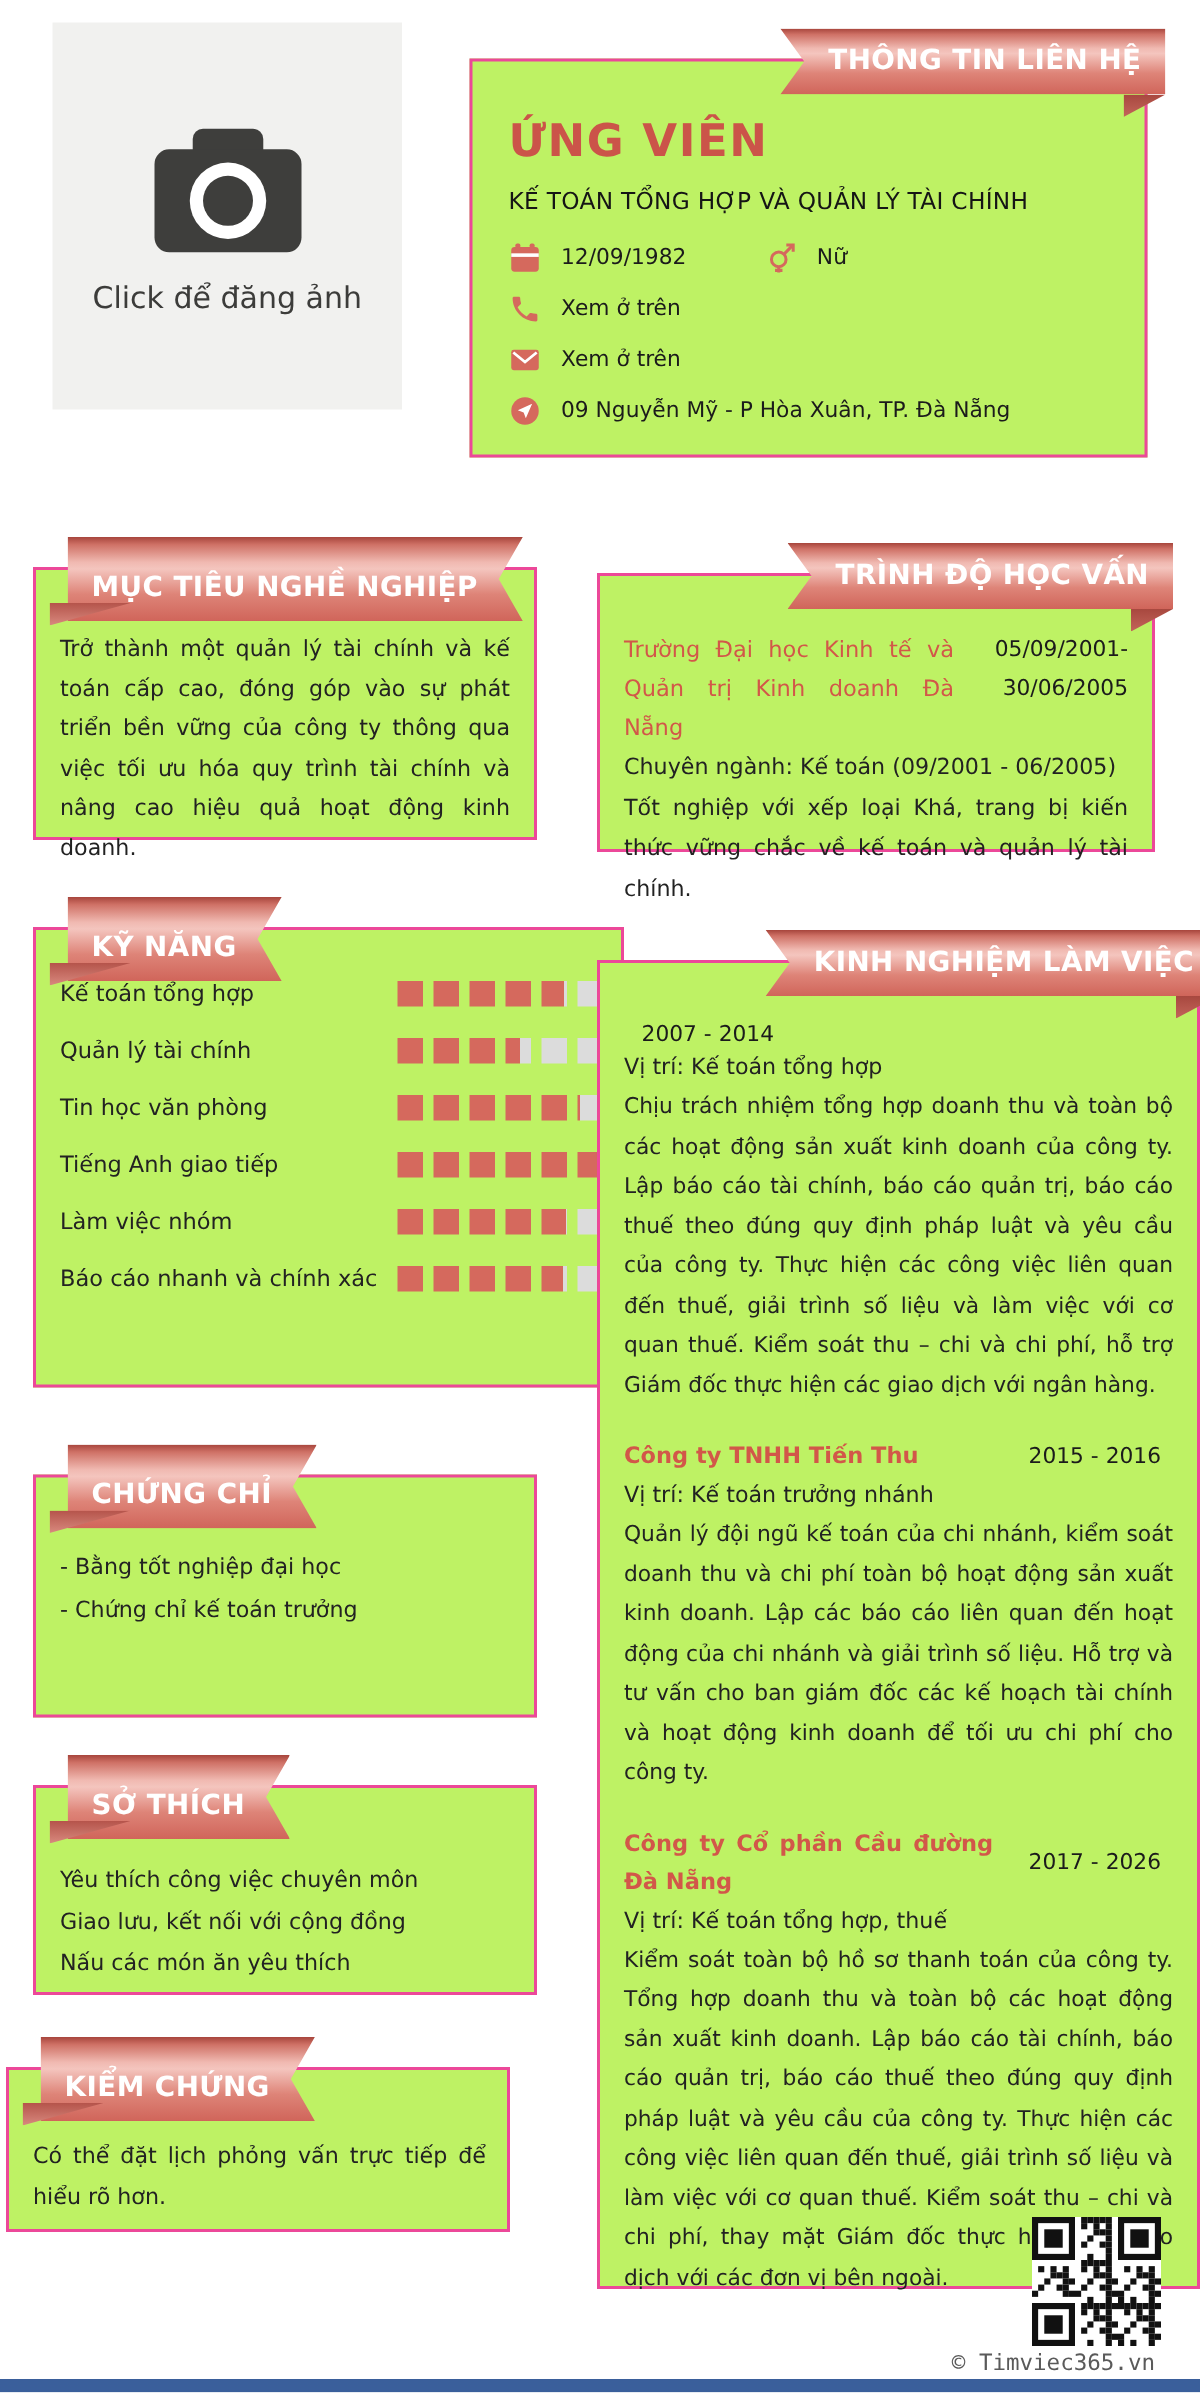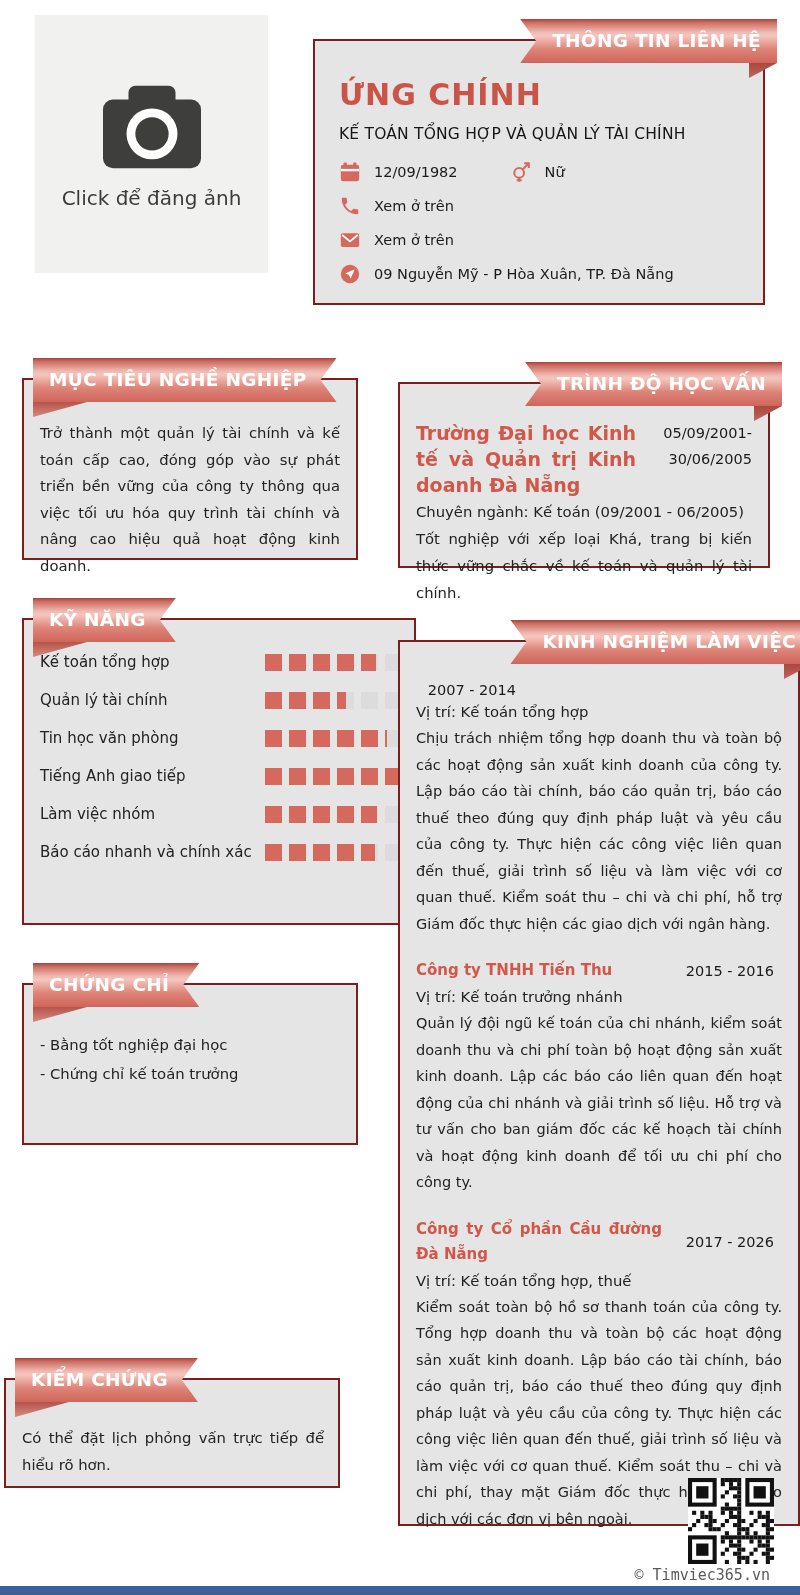--- a/index.html
+++ b/index.html
@@ -5,28 +5,28 @@
   html,body{margin:0;padding:0;background:#fff;}
   .page{position:relative;width:800px;height:1595px;background:#fff;overflow:hidden;
         font-family:"DejaVu Sans","Liberation Sans",sans-serif;color:#222;}
 
   
   .photo-box{position:absolute;left:35px;top:15px;width:233px;height:258px;background:#f1f1ef;
              display:flex;flex-direction:column;align-items:center;justify-content:center;cursor:pointer;}
   .photo-caption{font-size:20px;color:#3c3c3a;margin-top:10px;}
 
   
-  .section{position:absolute;border:2px solid #7f1d1d;background:#e5e5e5;box-sizing:border-box;}
+  .section{position:absolute;border:2px solid #ec4899;background:#bef264;box-sizing:border-box;}
 
   
   .ribbon{position:absolute;z-index:3;white-space:nowrap;}
   .rb{position:relative;height:44px;line-height:44px;color:#fff;font-weight:700;font-size:18.5px;letter-spacing:.3px;
       background:linear-gradient(180deg,#a7453c 0%,#cf7166 9%,#f0b9b1 30%,#f4c5be 38%,#de8478 68%,#d0655a 100%);}
   .rleft{top:-22px;left:9px;}
-  .rleft .rb{padding:0 30px 0 16px;clip-path:polygon(0 0,100% 0,calc(100% - 16px) 50%,100% 100%,0 100%);}
+  .rleft .rb{padding:12px 30px 0 16px;clip-path:polygon(0 0,100% 0,calc(100% - 16px) 50%,100% 100%,0 100%);margin-left:12px;}
   .rright{top:-22px;right:-14px;}
   .rright .rb{padding:0 16px 0 32px;clip-path:polygon(0 0,100% 0,100% 100%,0 100%,16px 50%);}
   .fold{position:absolute;top:44px;height:15px;}
   .rleft .fold{left:0;width:54px;background:linear-gradient(180deg,#b5544b,#d8897e);clip-path:polygon(0 0,100% 0,0 100%);}
   .rright .fold{right:0;width:28px;background:linear-gradient(180deg,#a8483f,#c3655a);clip-path:polygon(0 0,100% 0,0 100%);}
 
   
   .contact{left:313px;top:39px;width:452px;height:266px;}
   .contact-inner{padding:22px 20px 0 24px;}
   .cand-name{font-size:30px;font-weight:700;color:#cb5449;letter-spacing:1px;margin-top:14px;}
@@ -52,21 +52,21 @@
   .squares{display:flex;gap:7px;margin-top:2px;}
   .sq{width:17px;height:17px;}
   .certs .content{padding:46px 14px 0 16px;font-size:14.8px;line-height:28.5px;}
   .hobbies .content{padding:48px 14px 0 16px;font-size:14.8px;line-height:27.5px;}
   .verify .content{padding:44px 14px 0 16px;font-size:14.8px;line-height:27px;text-align:justify;}
 
   
   .education{left:398px;top:382px;width:372px;height:186px;}
   .education .content{padding:36px 16px 0 16px;}
   .edu-head{display:flex;}
-  .school{flex:1;color:#d25749;font-weight:700;font-size:19px;line-height:26px;text-align:justify;padding-right:12px;}
+  .school{flex:1;color:#d25749;font-weight:400;font-size:15px;line-height:26px;text-align:justify;padding-right:12px;}
   .edu-dates{width:104px;text-align:right;font-size:14.5px;line-height:26px;color:#1b1b1b;}
   .edu-line{font-size:14.8px;line-height:27px;text-align:justify;}
 
   .experience{left:398px;top:640px;width:402px;height:886px;}
   .experience .content{padding:40px 16px 0 16px;}
   .entry{margin-bottom:21px;}
   .exp-head{display:flex;align-items:center;}
   .company{flex:1;color:#d25749;font-weight:700;font-size:15px;line-height:25px;text-align:justify;padding-right:12px;}
   .exp-dates{width:100px;text-align:right;padding-right:8px;font-size:14.5px;color:#1b1b1b;}
   .position{font-size:14.8px;line-height:27px;}
@@ -92,21 +92,21 @@
     </svg>
     <div class="photo-caption">Click để đăng ảnh</div>
   </div>
 
   <div class="section contact">
     <div class="ribbon rright">
       <div class="rb">THÔNG TIN LIÊN HỆ</div>
       <div class="fold"></div>
     </div>
     <div class="contact-inner">
-      <div class="cand-name">ỨNG CHÍNH</div>
+      <div class="cand-name">ỨNG VIÊN</div>
       <div class="cand-title">KẾ TOÁN TỔNG HỢP VÀ QUẢN LÝ TÀI CHÍNH</div>
       <div class="rows">
         <div class="crow">
           <span class="cicon">
             <svg viewBox="0 0 24 24">
                 <rect x="2" y="4" width="20" height="18" rx="2.5" fill="#d5695d"></rect>
                 <rect x="2" y="8.6" width="20" height="2.6" fill="#fff"></rect>
                 <rect x="5" y="1.5" width="3.6" height="5" rx="1.3" fill="#d5695d"></rect>
                 <rect x="15.4" y="1.5" width="3.6" height="5" rx="1.3" fill="#d5695d"></rect>
               </svg>
@@ -241,20 +241,31 @@
     <div class="ribbon rleft">
       <div class="rb">CHỨNG CHỈ</div>
       <div class="fold"></div>
     </div>
     <div class="content">
       <div>- Bằng tốt nghiệp đại học</div>
       <div>- Chứng chỉ kế toán trưởng</div>
     </div>
   </div>
 
+  <div class="section hobbies">
+    <div class="ribbon rleft">
+      <div class="rb">SỞ THÍCH</div>
+      <div class="fold"></div>
+    </div>
+    <div class="content">
+      <div>Yêu thích công việc chuyên môn</div>
+      <div>Giao lưu, kết nối với cộng đồng</div>
+      <div>Nấu các món ăn yêu thích</div>
+    </div>
+  </div>
 
   <div class="section verify">
     <div class="ribbon rleft">
       <div class="rb">KIỂM CHỨNG</div>
       <div class="fold"></div>
     </div>
     <div class="content">Có thể đặt lịch phỏng vấn trực tiếp để hiểu rõ hơn.</div>
   </div>
 
   <div class="section education">

